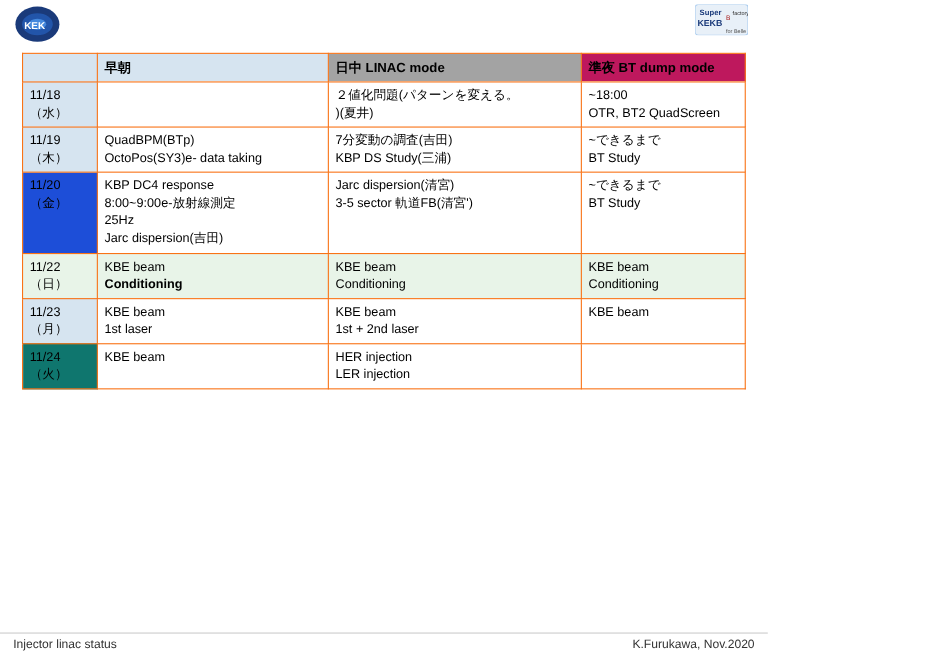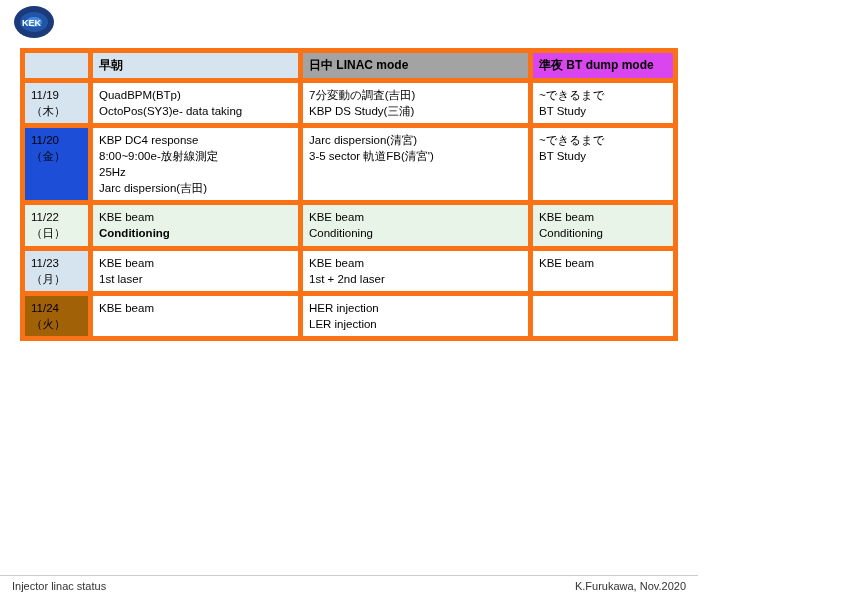--- a/index.html
+++ b/index.html
@@ -36,21 +36,21 @@
     .main-content {
       padding: 4px 20px 4px 20px;
       flex: 1;
     }
     table {
       width: 100%;
       border-collapse: collapse;
       border: 1px solid #999;
     }
     th, td {
-      border: 5px solid #f97316;
+      border: 1px solid #f97316;
       padding: 4px 6px;
       vertical-align: top;
       font-size: 11.5px;
       line-height: 1.4;
     }
     thead th {
       background: #d6e4f0;
       font-weight: bold;
       text-align: left;
       font-size: 12px;
@@ -87,33 +87,52 @@
 
   <div class="header">
 
     <svg class="logo-kekb" width="60" height="36" viewBox="0 0 60 36">
       <ellipse cx="22" cy="18" rx="20" ry="16" fill="#1a3a7a"></ellipse>
       <ellipse cx="22" cy="18" rx="14" ry="10" fill="#2255aa"></ellipse>
       <ellipse cx="22" cy="18" rx="8" ry="5" fill="#4488dd"></ellipse>
       <text x="10" y="22" font-size="9" fill="white" font-weight="bold">KEK</text>
     </svg>
 
+    <div class="logo-right">
+      <svg width="48" height="28" viewBox="0 0 48 28">
+        <rect x="0" y="0" width="48" height="28" rx="3" fill="#e8f0f8" stroke="#aaccee" stroke-width="1"></rect>
+        <text x="4" y="10" font-size="7" fill="#1a3a7a" font-weight="bold">Super</text>
+        <text x="2" y="20" font-size="8" fill="#1a3a7a" font-weight="bold">KEKB</text>
+        <text x="28" y="14" font-size="6" fill="#aa2222">B</text>
+        <text x="34" y="10" font-size="5" fill="#333">factory</text>
+        <text x="28" y="26" font-size="5" fill="#555">for Belle II</text>
+      </svg>
+    </div>
   </div>
 
   <div class="main-content">
     <table>
       <thead>
         <tr>
           <th style="width:68px; background:#d6e4f0;"></th>
           <th style="width:210px; background:#d6e4f0;">早朝</th>
           <th style="width:230px; background:#a3a3a3;">日中 LINAC mode</th>
-          <th style="background:#d946ef;">準夜 BT dump mode</th>
+          <th style="background:#be185d;">準夜 BT dump mode</th>
         </tr>
       </thead>
       <tbody id="table-body">
+      <tr>
+            <td style="background: rgb(214, 228, 240); font-weight: normal; white-space: pre-line;">11/18
+（水）</td>
+            <td style="background: rgb(255, 255, 255); white-space: pre-line;"></td>
+            <td style="background: rgb(255, 255, 255); white-space: pre-line;">２値化問題(パターンを変える。
+)(夏井)</td>
+            <td style="background: rgb(255, 255, 255); white-space: pre-line;">~18:00
+OTR, BT2 QuadScreen</td>
+          </tr>
           <tr>
             <td style="background: rgb(214, 228, 240); font-weight: normal; white-space: pre-line;">11/19
 （木）</td>
             <td style="background: rgb(255, 255, 255); white-space: pre-line;">QuadBPM(BTp)
 OctoPos(SY3)e- data taking</td>
             <td style="background: rgb(255, 255, 255); white-space: pre-line;">7分変動の調査(吉田)
 KBP DS Study(三浦)</td>
             <td style="background: rgb(255, 255, 255); white-space: pre-line;">~できるまで
 BT Study</td>
           </tr>
@@ -141,21 +160,21 @@
           <tr>
             <td style="background: rgb(214, 228, 240); font-weight: normal; white-space: pre-line;">11/23
 （月）</td>
             <td style="background: rgb(255, 255, 255); white-space: pre-line;">KBE beam
 1st laser</td>
             <td style="background: rgb(255, 255, 255); white-space: pre-line;">KBE beam
 1st + 2nd laser</td>
             <td style="background: rgb(255, 255, 255); white-space: pre-line;">KBE beam</td>
           </tr>
           <tr>
-            <td style="background: #a16207; font-weight: normal; white-space: pre-line;">11/24
+            <td style="background: #0f766e; font-weight: normal; white-space: pre-line;">11/24
 （火）</td>
             <td style="background: rgb(255, 255, 255); white-space: pre-line;">KBE beam</td>
             <td style="background: rgb(255, 255, 255); white-space: pre-line;">HER injection
 LER injection</td>
             <td style="background: rgb(255, 255, 255); white-space: pre-line;"></td>
           </tr>
         </tbody>
     </table>
   </div>
 

